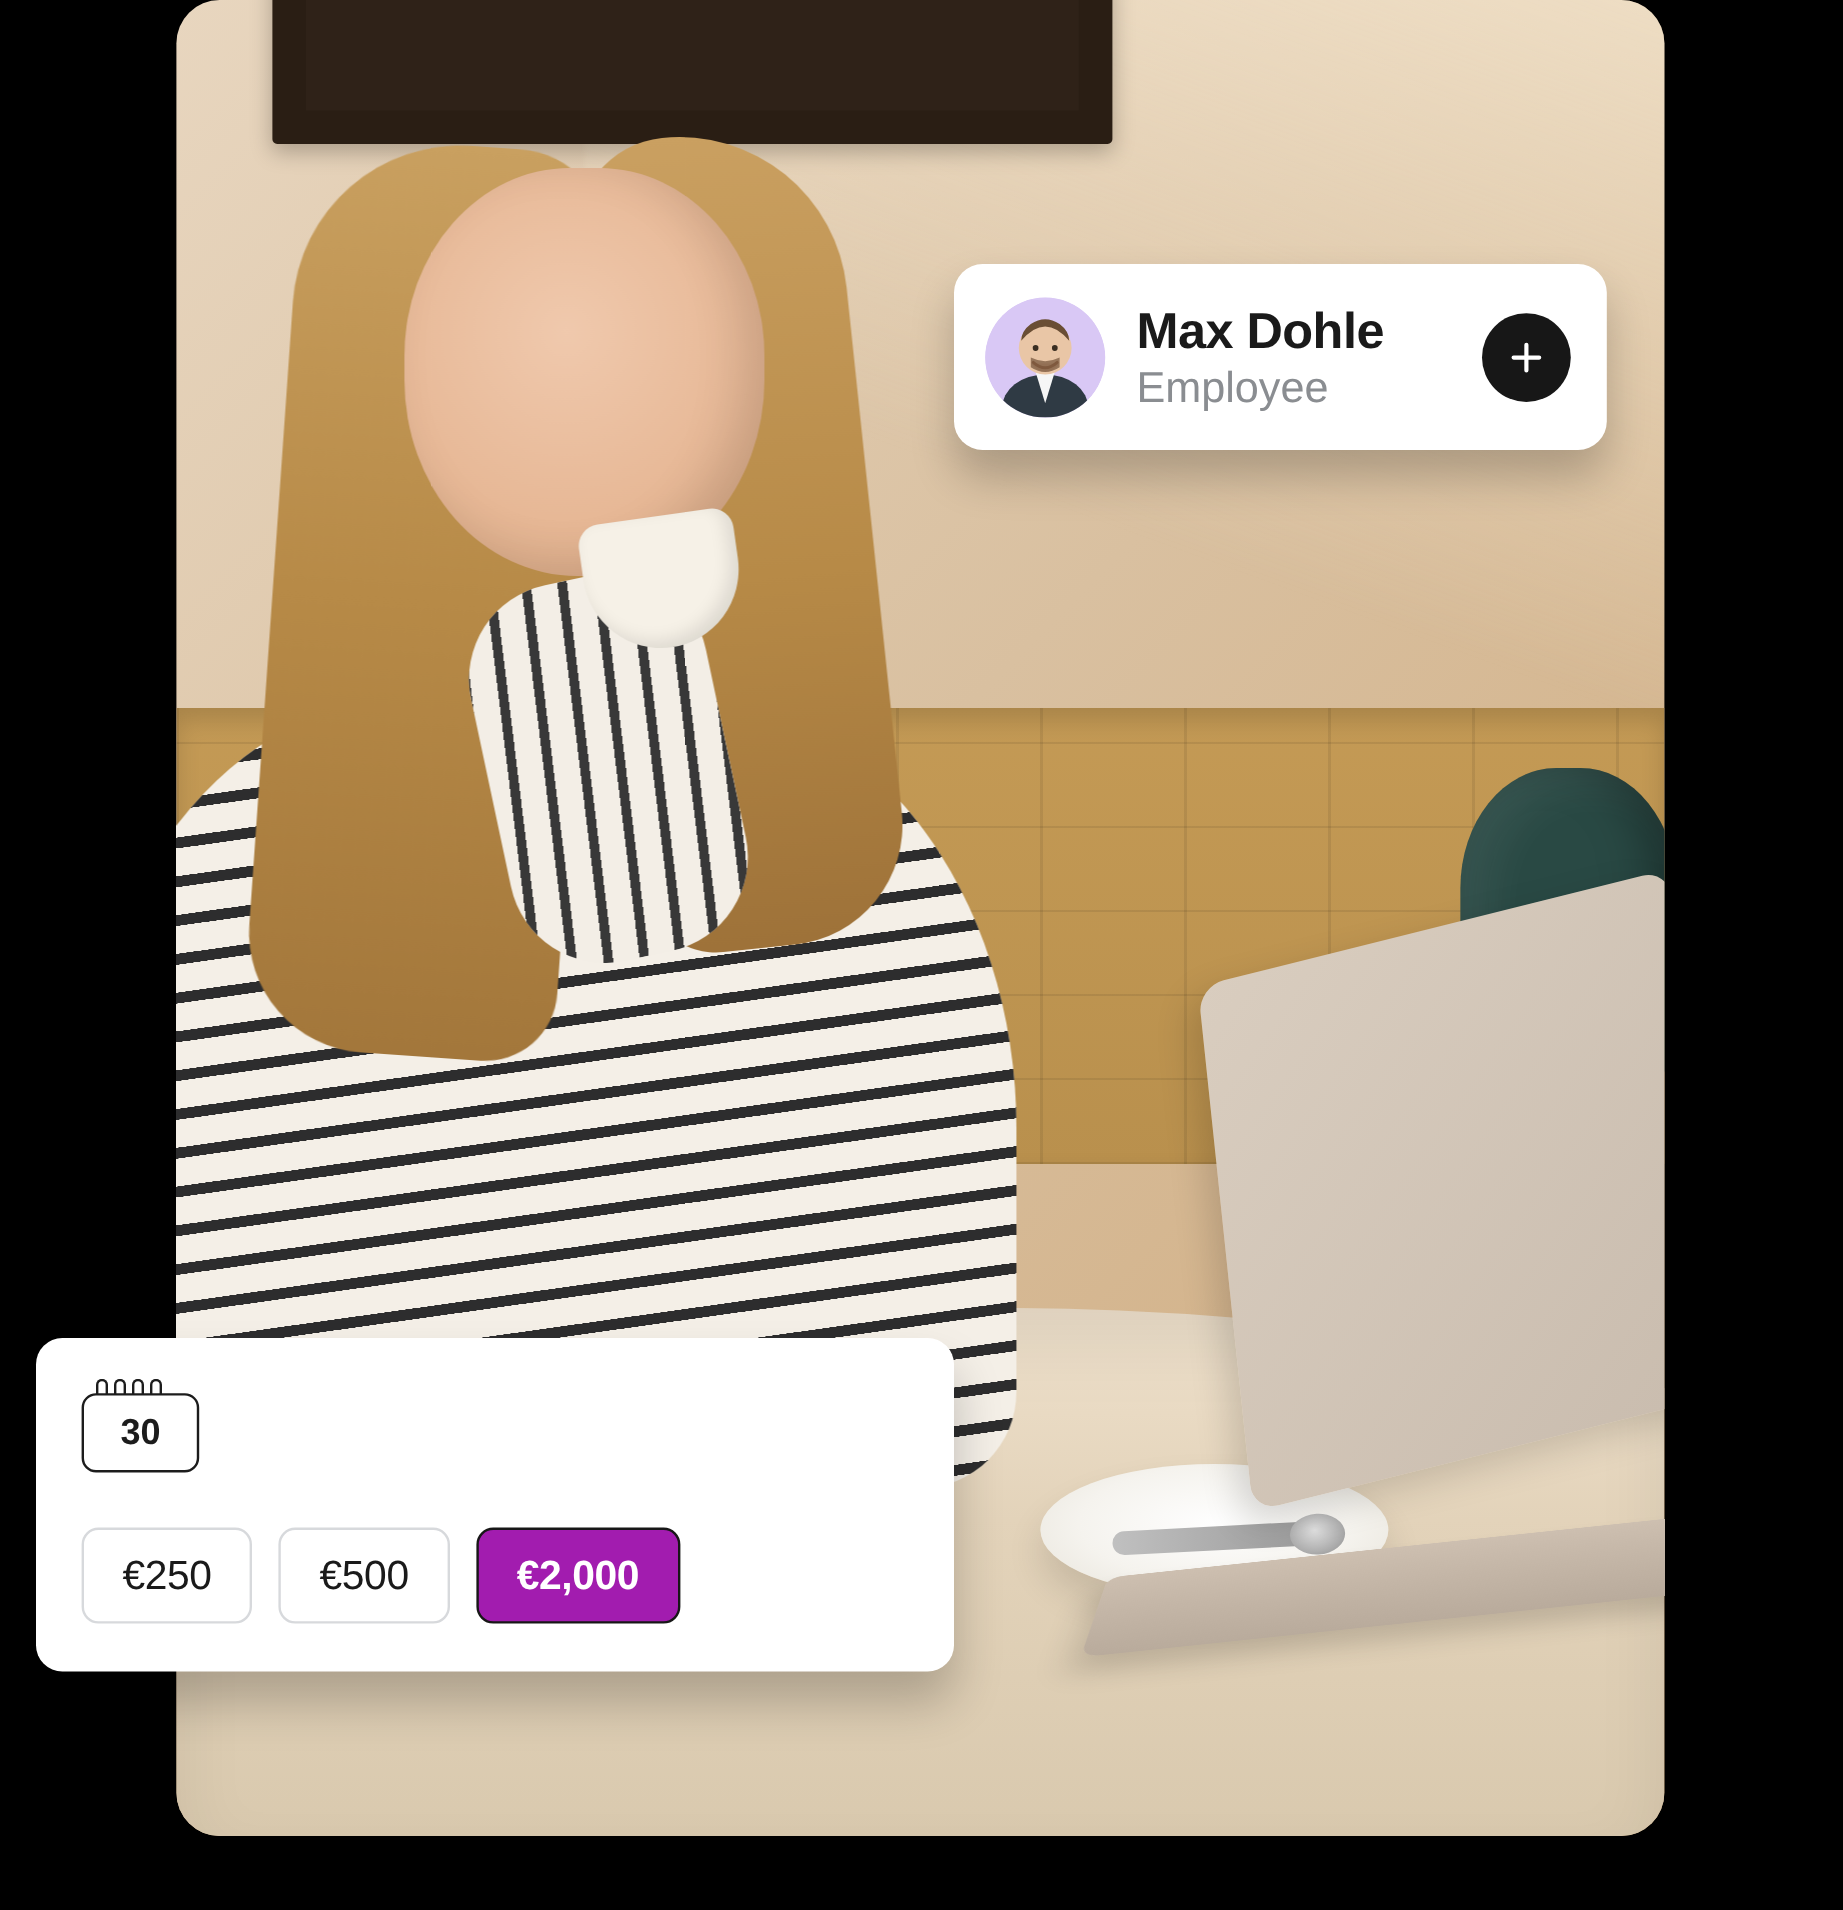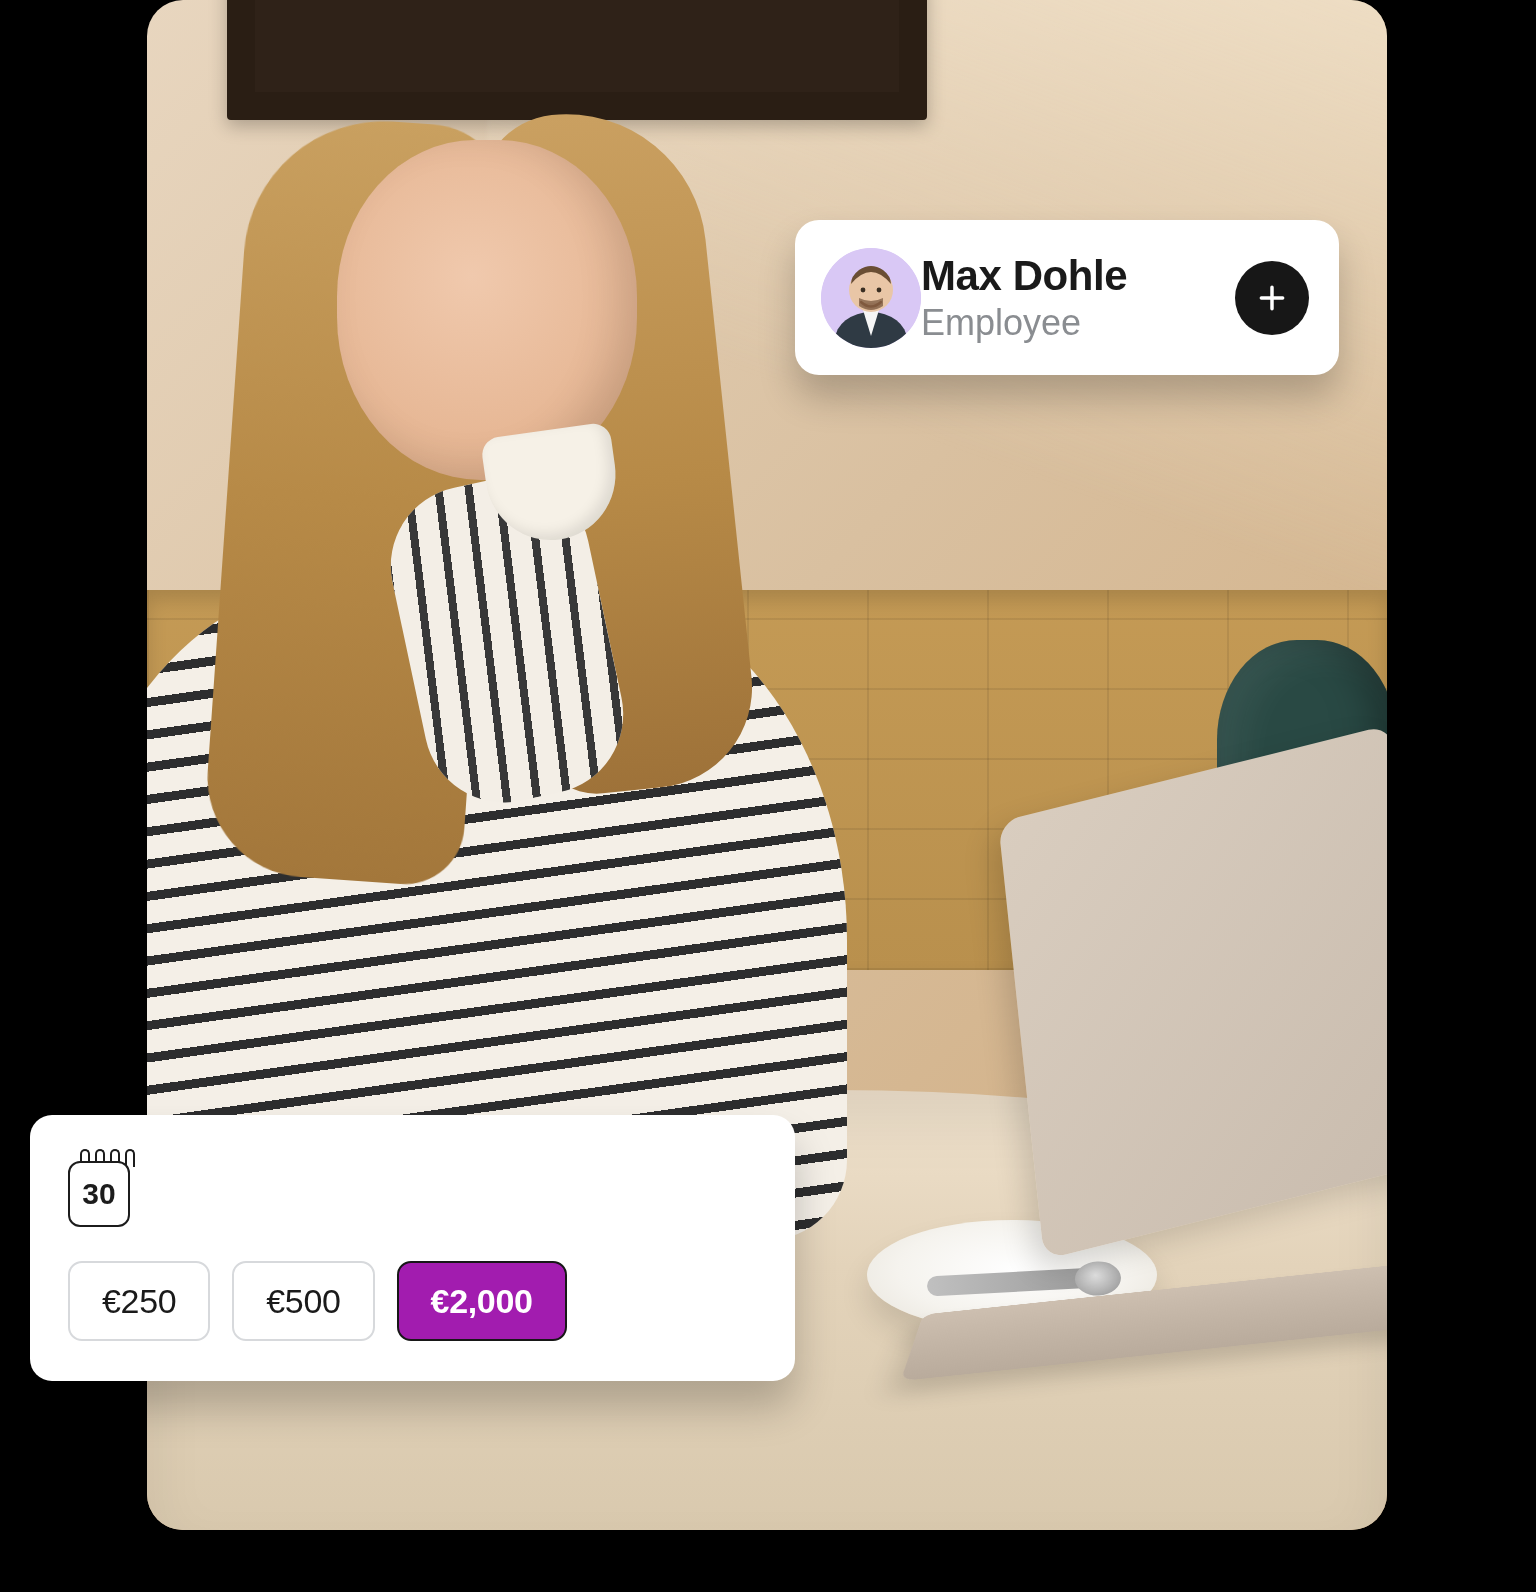--- a/index.html
+++ b/index.html
@@ -202,20 +202,21 @@
     left: 795px;
     top: 220px;
     width: 544px;
     height: 155px;
     background: #ffffff;
     border-radius: 24px;
     box-shadow: 0 22px 36px rgba(0,0,0,0.22);
     display: flex;
     align-items: center;
     padding: 0 30px 0 26px;
+    gap: 26px;
   }
   .avatar-wrap {
     width: 100px; height: 100px;
     border-radius: 50%;
     background: #d9c8f5;
     position: relative;
     overflow: hidden;
     flex: 0 0 auto;
   }
   .avatar-wrap svg { position: absolute; inset: 0; }
@@ -253,21 +254,21 @@
     box-shadow: 0 26px 40px rgba(0,0,0,0.22);
     padding: 34px 38px 40px;
   }
   .limit-header {
     display: flex;
     align-items: center;
     gap: 26px;
     margin-bottom: 34px;
   }
   .cal-icon {
-    width: 62px; height: 78px;
+    width: 98px; height: 78px;
     position: relative;
   }
   .cal-icon .sheet {
     position: absolute;
     left: 0; right: 0; bottom: 0;
     top: 12px;
     border: 2.5px solid #1c1c1c;
     border-radius: 12px;
     background: #fff;
     display: flex;
@@ -305,20 +306,21 @@
     padding: 0 32px;
     border: 2px solid #d7d9dc;
     border-radius: 14px;
     background: #fff;
     color: #1a1a1a;
     font-size: 34px;
     font-weight: 500;
     display: flex;
     align-items: center;
     letter-spacing: -0.01em;
+    margin-top: 12px;
   }
   .limit-chip.selected {
     background: #a21caf;
     color: #fff;
     border-color: #171717;
     font-weight: 600;
   }
 </style>
 </head>
 <body>

